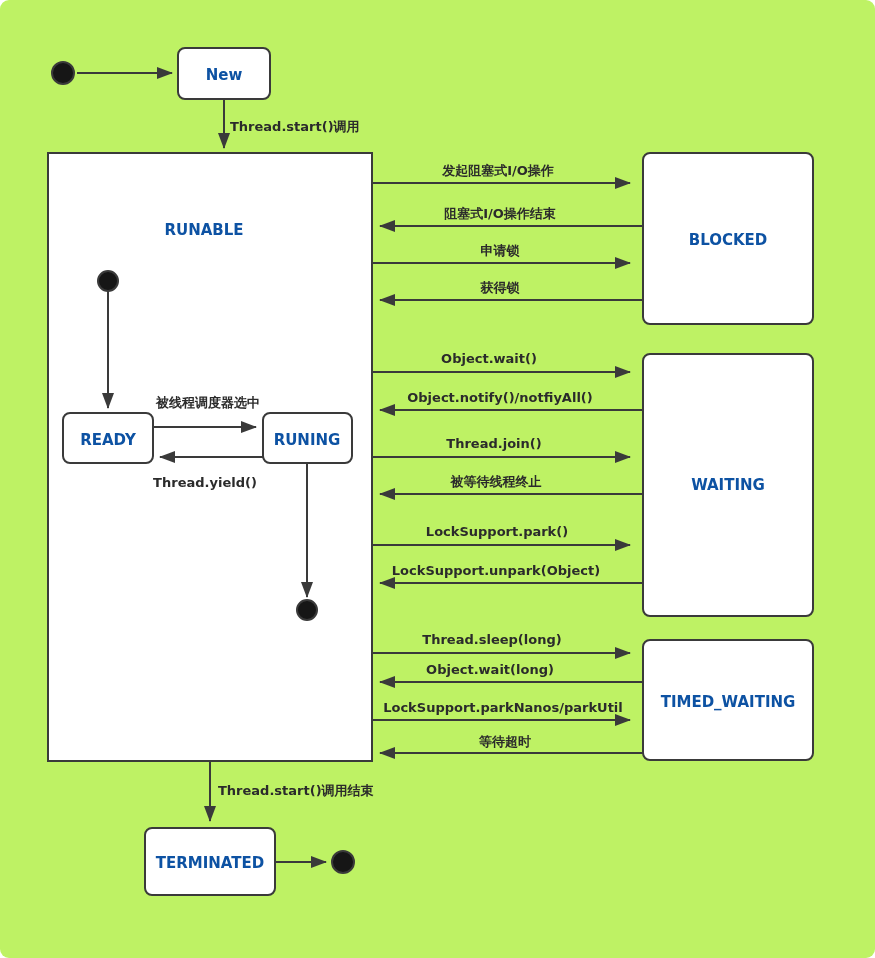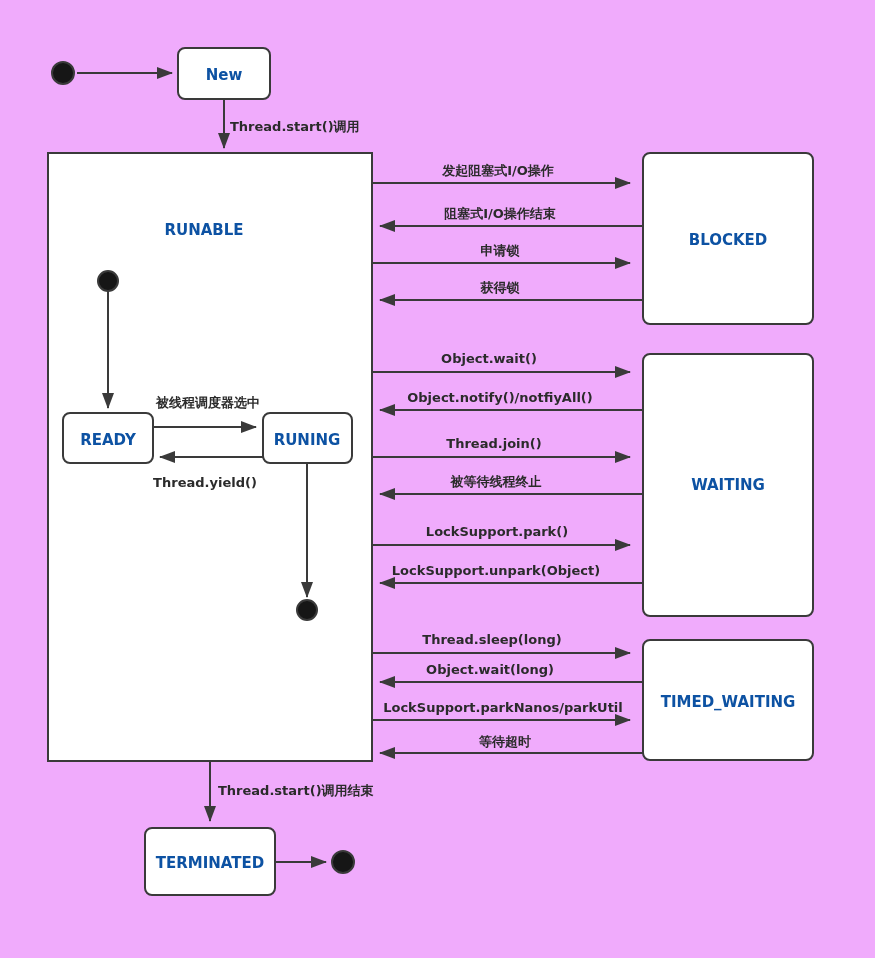--- a/index.html
+++ b/index.html
@@ -1,17 +1,17 @@
 <!DOCTYPE html>
 <html><head>
 <meta charset="utf-8">
 <style>
   html, body { margin: 0; padding: 0; background: #ffffff; }
-  .stage { position: relative; width: 875px; height: 958px; background: #f0abfc;
-           font-family: "DejaVu Sans", "Liberation Sans", sans-serif; }
+  .stage { position: relative; width: 875px; height: 958px; background: #bef264;
+           font-family: "DejaVu Sans", "Liberation Sans", sans-serif; border-radius: 9px; }
   svg { display: block; }
   .box  { fill: #ffffff; stroke: #3a3a3a; stroke-width: 2; }
   .edge { stroke: #3a3a3a; stroke-width: 2; fill: none; }
   .dot  { fill: #161616; stroke: #3a3a3a; stroke-width: 2; }
   text.state { fill: #0d52a3; font: bold 15px "DejaVu Sans", sans-serif;
                text-anchor: middle; dominant-baseline: middle; }
   text.elabel { fill: #2b2b2b; font: bold 13px "DejaVu Sans", sans-serif;
                 text-anchor: middle; }
   text.elabel.left { text-anchor: start; }
 </style>

